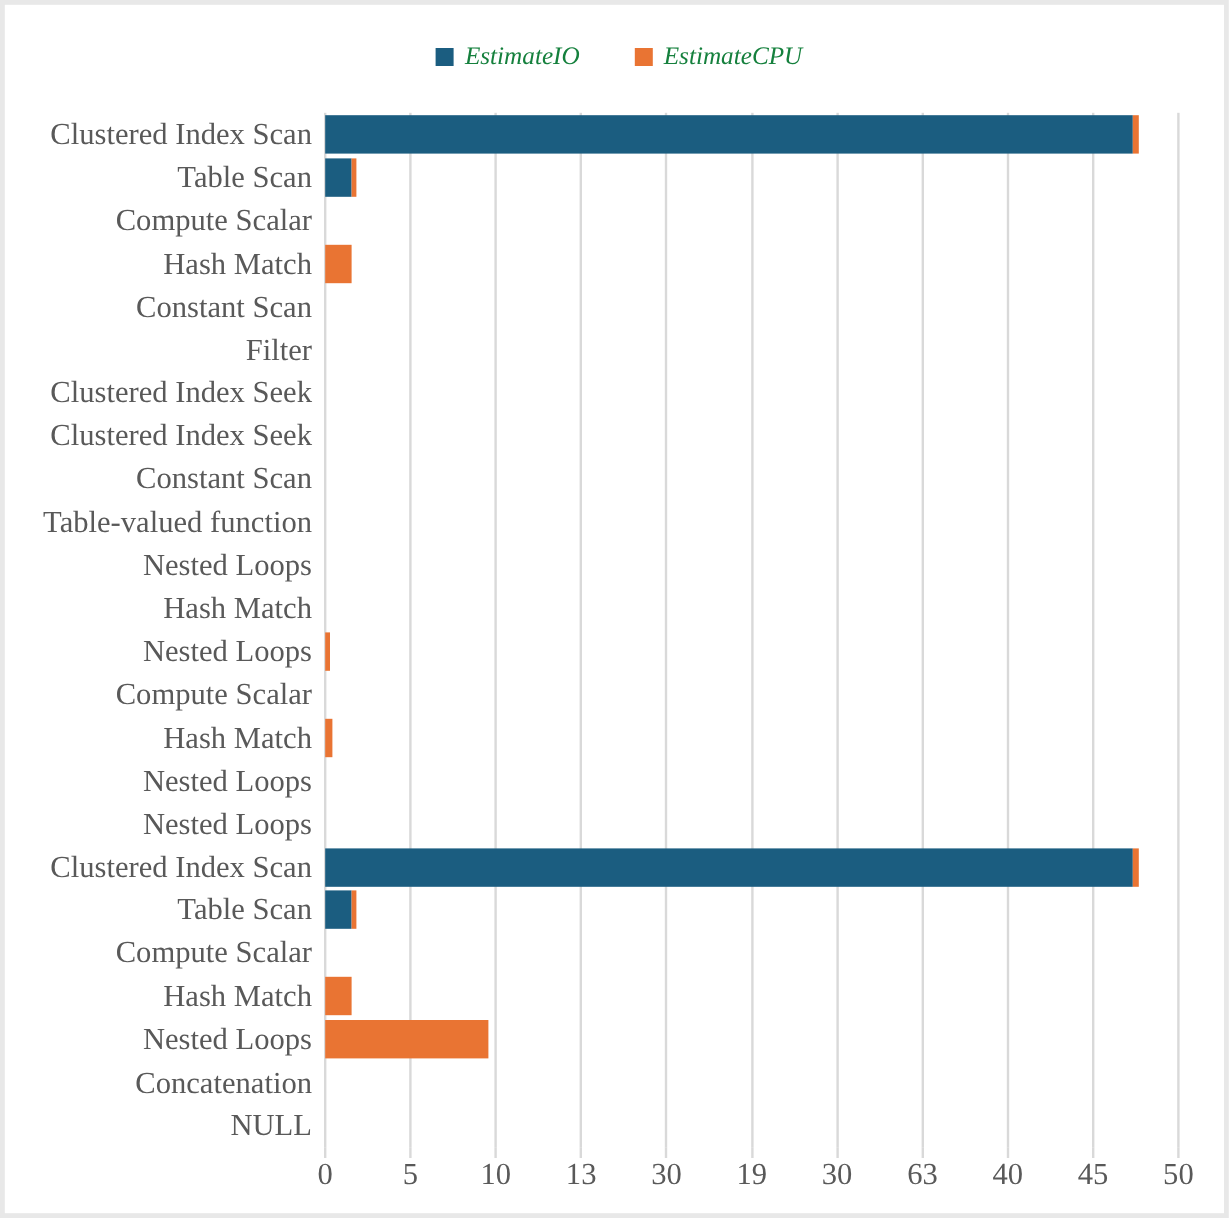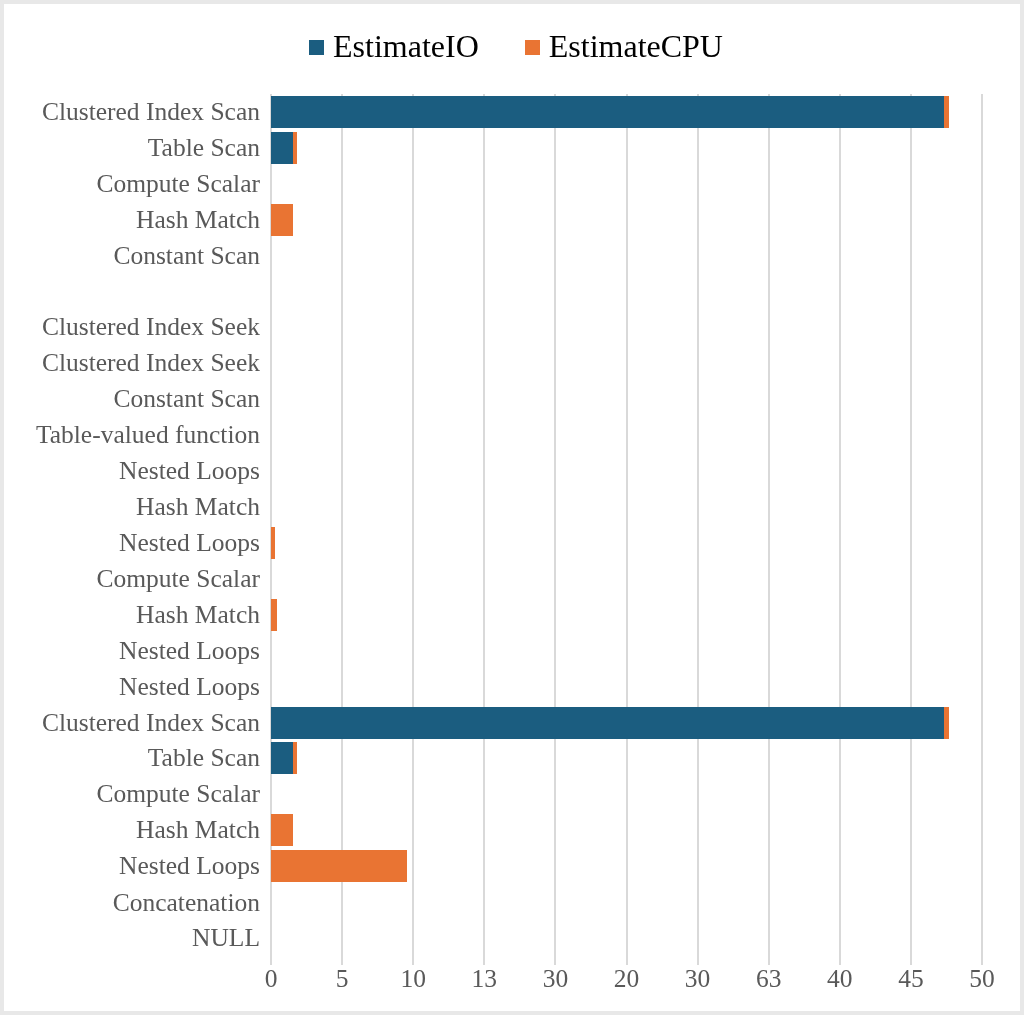--- a/index.html
+++ b/index.html
@@ -40,24 +40,25 @@
     align-items: center;
     gap: 9px;
   }
   .legend-swatch {
     width: 15px;
     height: 15px;
     display: block;
     margin-top: 3px;
   }
   .legend-label {
-    font-size: 32px;
-    color: #000000;
+    font-size: 21px;
+    color: #15803d;
     line-height: 1;
     white-space: nowrap;
+    font-style: italic;
   }
 
   
   #plot {
     position: absolute;
     left: 267px;
     top: 90px;
     width: 711px;
     height: 862px;
   }
@@ -150,20 +151,21 @@
       <span class="legend-label">EstimateCPU</span>
     </div>
   </div>
 
   <div id="ylabels">
       <div class="ylabel" style="top: 4.95833px;">Clustered Index Scan</div>
       <div class="ylabel" style="top: 40.875px;">Table Scan</div>
       <div class="ylabel" style="top: 76.7917px;">Compute Scalar</div>
       <div class="ylabel" style="top: 112.708px;">Hash Match</div>
       <div class="ylabel" style="top: 148.625px;">Constant Scan</div>
+      <div class="ylabel" style="top: 184.542px;">Filter</div>
       <div class="ylabel" style="top: 220.458px;">Clustered Index Seek</div>
       <div class="ylabel" style="top: 256.375px;">Clustered Index Seek</div>
       <div class="ylabel" style="top: 292.292px;">Constant Scan</div>
       <div class="ylabel" style="top: 328.208px;">Table-valued function</div>
       <div class="ylabel" style="top: 364.125px;">Nested Loops</div>
       <div class="ylabel" style="top: 400.042px;">Hash Match</div>
       <div class="ylabel" style="top: 435.958px;">Nested Loops</div>
       <div class="ylabel" style="top: 471.875px;">Compute Scalar</div>
       <div class="ylabel" style="top: 507.792px;">Hash Match</div>
       <div class="ylabel" style="top: 543.708px;">Nested Loops</div>
@@ -249,21 +251,21 @@
       <div class="xtick" style="left: 567.8px;"></div>
       <div class="xtick" style="left: 638.9px;"></div>
       <div class="xtick" style="left: 710px;"></div>
     </div>
   <div id="xlabels">
       <div class="xlabel" style="left: 0px;">0</div>
       <div class="xlabel" style="left: 71.1px;">5</div>
       <div class="xlabel" style="left: 142.2px;">10</div>
       <div class="xlabel" style="left: 213.3px;">13</div>
       <div class="xlabel" style="left: 284.4px;">30</div>
-      <div class="xlabel" style="left: 355.5px;">20</div>
+      <div class="xlabel" style="left: 355.5px;">19</div>
       <div class="xlabel" style="left: 426.6px; text-align: center;">30</div>
       <div class="xlabel" style="left: 497.7px;">63</div>
       <div class="xlabel" style="left: 568.8px;">40</div>
       <div class="xlabel" style="left: 639.9px;">45</div>
       <div class="xlabel" style="left: 711px;">50</div>
     </div>
 
 </div>
 
 </body></html>

